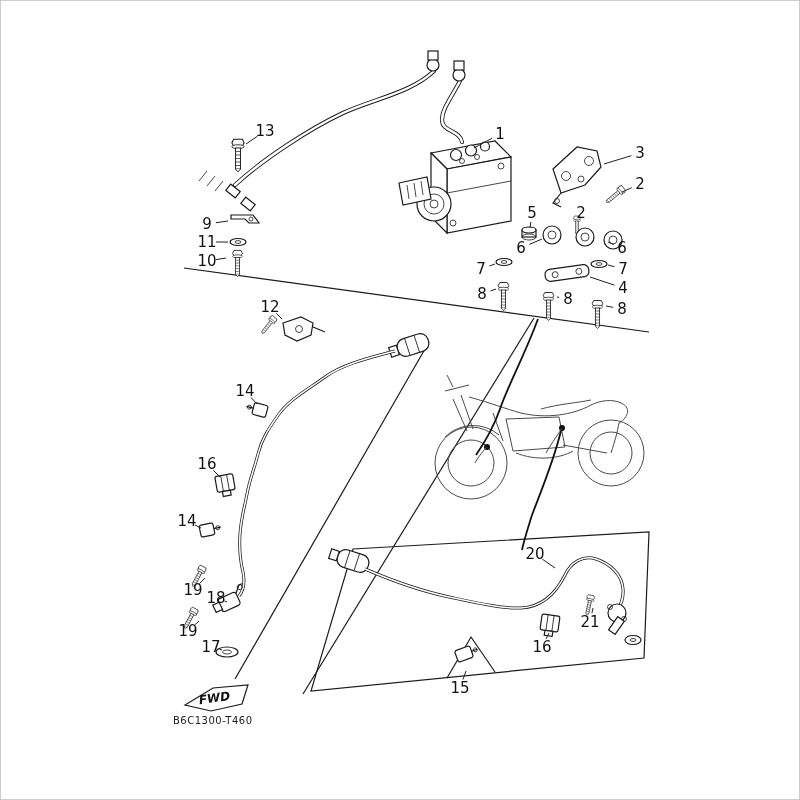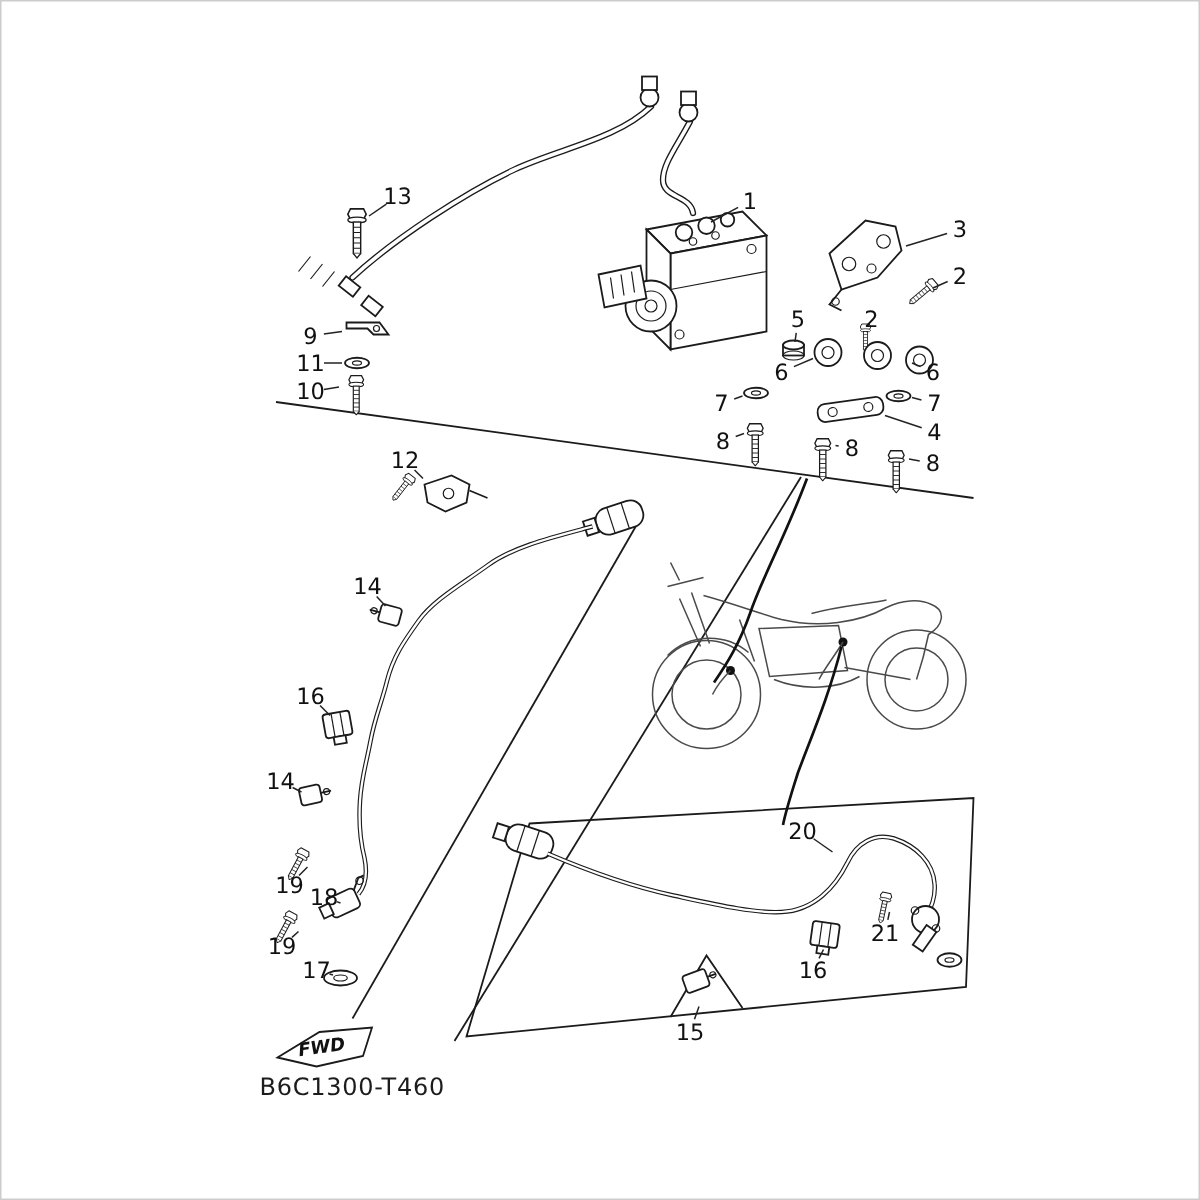--- a/index.html
+++ b/index.html
@@ -3,21 +3,21 @@
 <meta charset="utf-8">
 <style>
   html,body{margin:0;padding:0;background:#ffffff;}
   .canvas{
     position:relative;width:800px;height:800px;background:#fff;
     font-family:"DejaVu Sans",sans-serif;overflow:hidden;
     border:1px solid #cccccc;box-sizing:border-box;
   }
   svg{position:absolute;left:0;top:0;}
   .part-code{
-    position:absolute;left:172px;top:714px;font-size:16px;color:#1c1c1c;
+    position:absolute;left:172px;top:714px;font-size:10px;color:#1c1c1c;
     letter-spacing:.5px;
   }
   .callout{font-size:15px;fill:#111;font-family:"DejaVu Sans",sans-serif;}
   .leader{stroke:#222;stroke-width:1;}
   .ln{stroke:#1b1b1b;stroke-width:1.2;fill:none;}
   .fillw{fill:#fff;stroke:#1b1b1b;stroke-width:1.2;}
   .thin{stroke:#1b1b1b;stroke-width:.8;fill:none;}
   .sketch{stroke:#4a4a4a;stroke-width:1;fill:none;}
   .tube-o{stroke:#1b1b1b;stroke-width:4.2;fill:none;stroke-linecap:round;}
   .tube-i{stroke:#fff;stroke-width:2.4;fill:none;stroke-linecap:round;}

